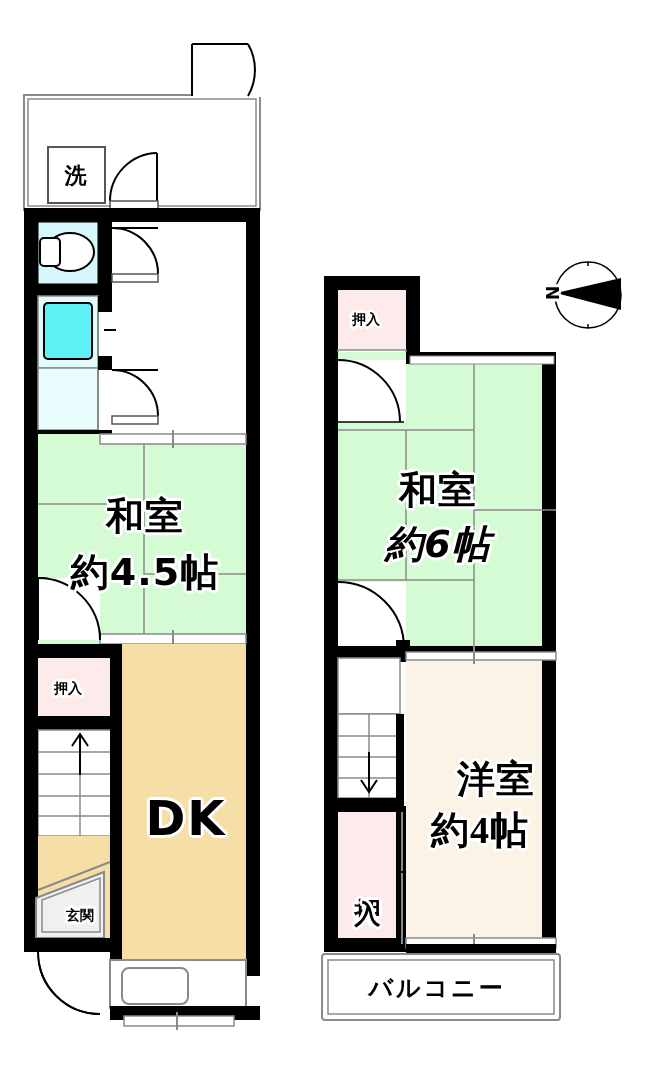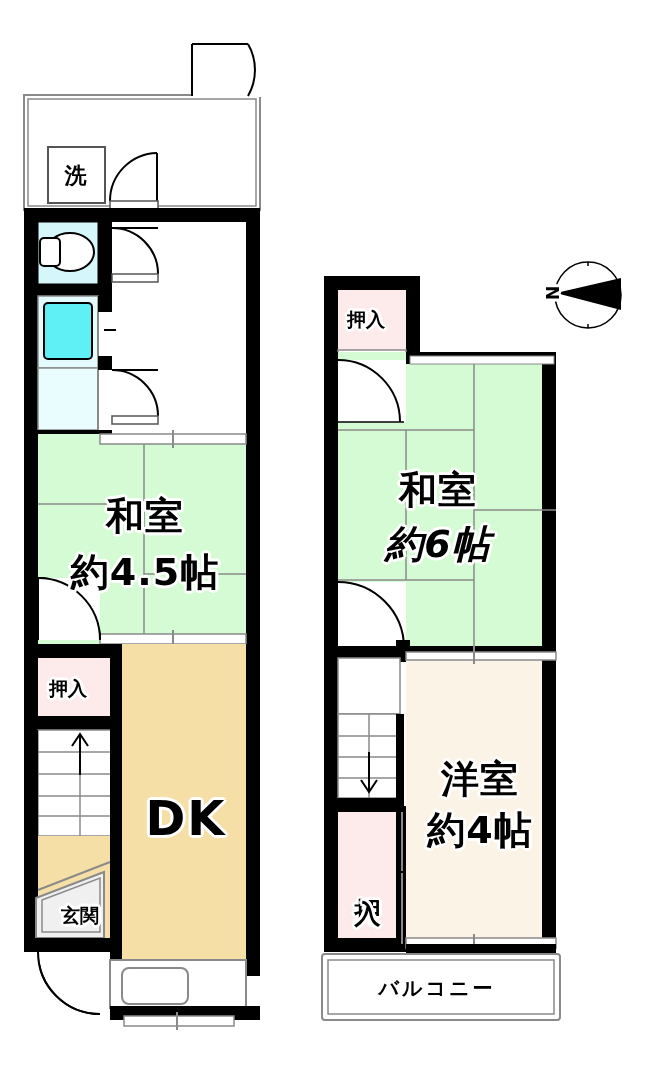--- a/index.html
+++ b/index.html
@@ -33,22 +33,22 @@
     -webkit-text-stroke: 0px;
     text-shadow:
        2px 0 0 #fff, -2px 0 0 #fff, 0 2px 0 #fff, 0 -2px 0 #fff,
        2px 2px 0 #fff, -2px 2px 0 #fff, 2px -2px 0 #fff, -2px -2px 0 #fff,
        3px 0 0 #fff, -3px 0 0 #fff, 0 3px 0 #fff, 0 -3px 0 #fff;
     pointer-events: none;
   }
   .lbl-room   { font-size: 38px; letter-spacing: 1px; }
   .lbl-dk     { font-size: 48px; letter-spacing: 2px; text-align: center; }
   .lbl-small  { font-size: 22px; letter-spacing: 1px; }
-  .lbl-tiny   { font-size: 19px; letter-spacing: 0px; }
-  .lbl-bal    { font-size: 20px; letter-spacing: 3px; }
+  .lbl-tiny   { font-size: 14px; letter-spacing: 0px; }
+  .lbl-bal    { font-size: 24px; letter-spacing: 3px; }
   .lbl-oshi-v { font-size: 26px; letter-spacing: 1px; writing-mode: vertical-rl; text-orientation: upright; }
   .lbl-n      { font-size: 17px; font-weight: 700; }
   .ctr { transform: translate(-50%, -50%); }
 </style>
 </head>
 <body>
 
 <div id="plan">
 
   <svg class="layer" viewBox="0 0 654 1078" xmlns="http://www.w3.org/2000/svg">
@@ -277,22 +277,22 @@
 
   <div class="label lbl-dk ctr" style="left:186px; top:818px;">DK</div>
 
   <div class="label lbl-tiny ctr" style="left:80px; top:915px;">玄関</div>
 
   <div class="label lbl-tiny ctr" style="left:366px; top:319px;">押入</div>
 
   <div class="label lbl-room ctr" style="left:438px; top:490px;">和室</div>
   <div class="label lbl-room ctr" style="left:438px; top:544px;font-style:italic;">約6帖</div>
 
-  <div class="label lbl-room ctr" style="left:480px; top:779px;">洋室</div>
-  <div class="label lbl-room ctr" style="left:480px; top:830px;">約4帖</div>
+  <div class="label lbl-room ctr" style="left:496px; top:779px;">洋室</div>
+  <div class="label lbl-room ctr" style="left:480px; top:830px;font-family:Liberation Serif, serif;">約4帖</div>
 
   <div class="label lbl-oshi-v ctr" style="left:368px; top:878px;">
     <span>押</span><span>入</span>
   </div>
 
   <div class="label lbl-bal ctr" style="left:437px; top:988px;">バルコニー</div>
 
   <div class="label lbl-n ctr" style="left:553px; top:293px; transform: translate(-50%,-50%) rotate(-90deg);">N</div>
 
 </div>

